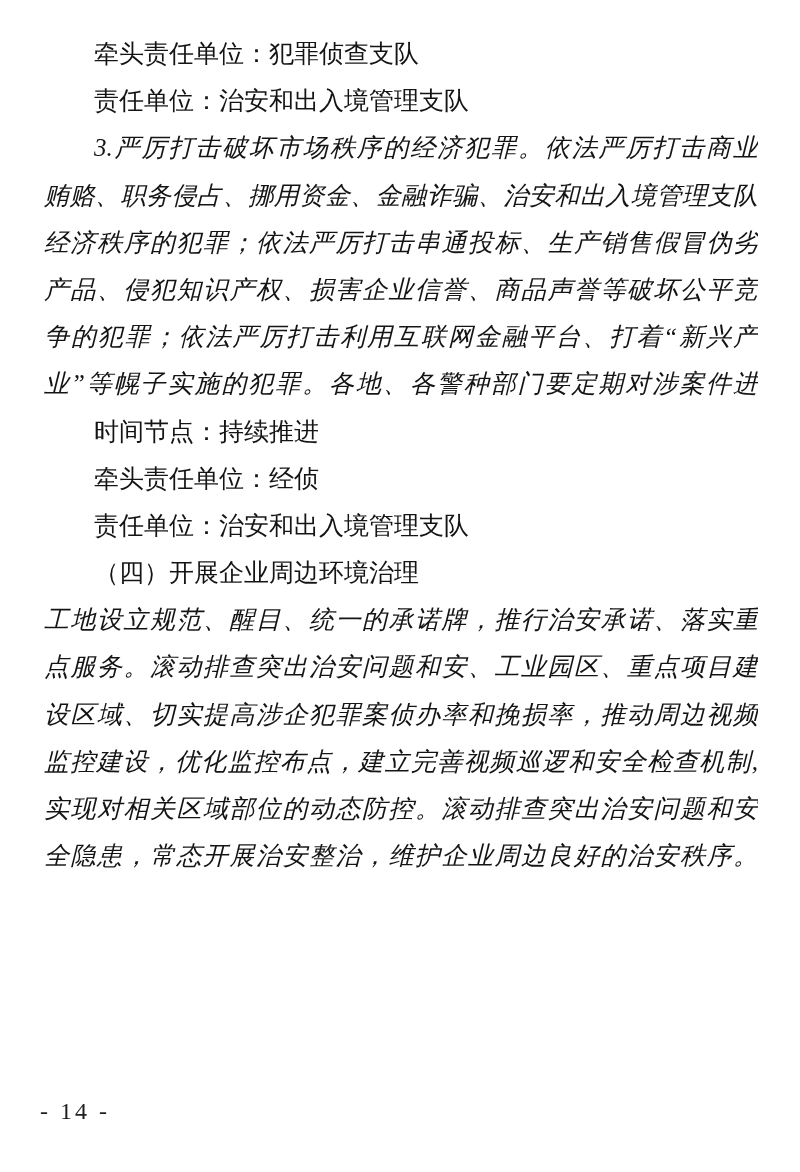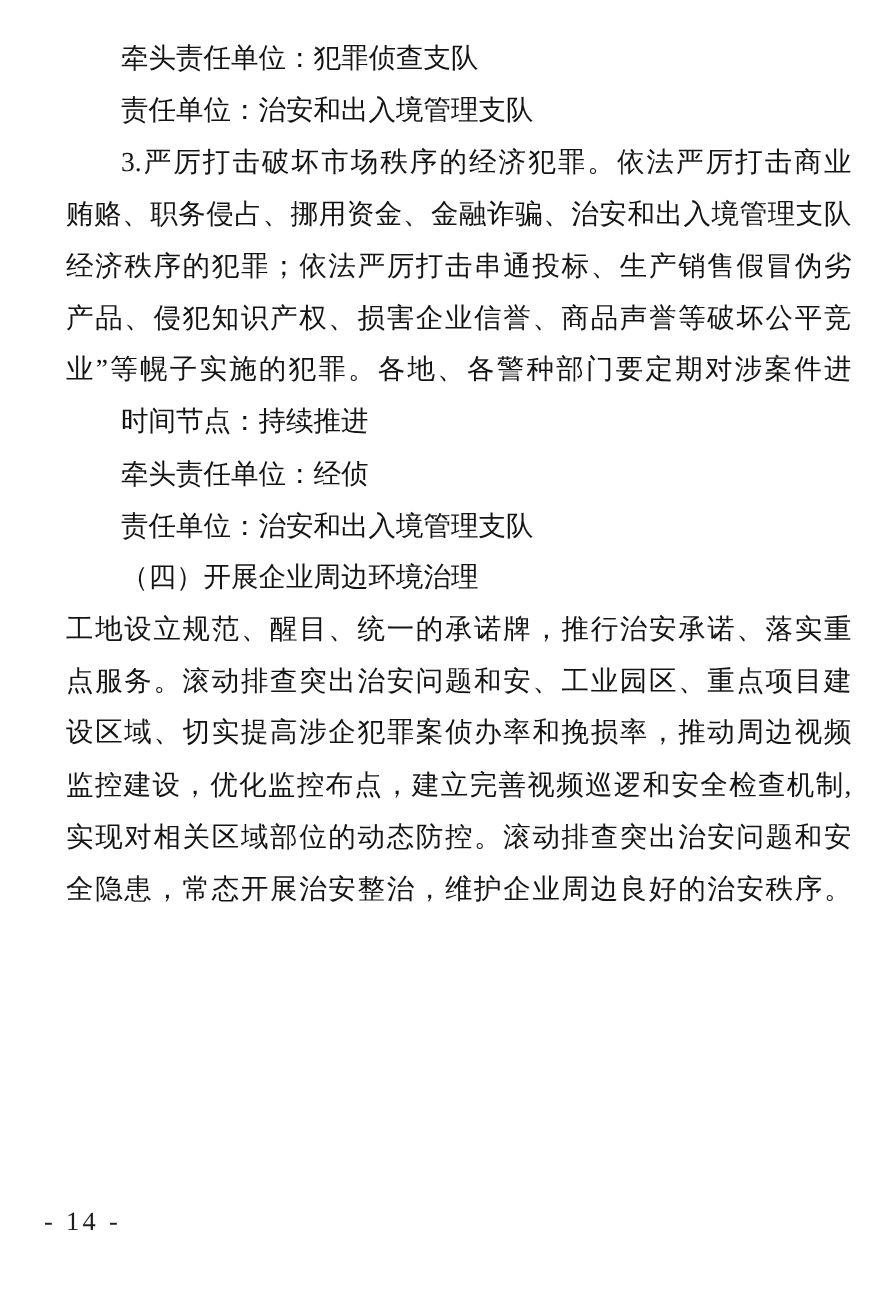--- a/index.html
+++ b/index.html
@@ -10,35 +10,36 @@
     font-family: "Liberation Serif", "DejaVu Serif", serif;
   }
   .page {
     position: relative;
     width: 800px; height: 1172px;
     background: #ffffff;
     overflow: hidden;
   }
   .content {
     position: absolute;
-    left: 60px; top: 30px;
+    left: 44px; top: 30px;
     width: 714px;
     font-size: 25px;
   }
   .line {
     height: 47.2px;
     line-height: 47.2px;
     overflow: hidden;
     white-space: nowrap;
   }
   .para {
     white-space: normal;
     text-align: justify;
     text-align-last: justify;
     text-justify: inter-character;
+    font-style: italic;
   }
   .para.first { text-indent: 50px; }
   .label, .heading { padding-left: 50px; }
   .footer {
     position: absolute;
     left: 40px; top: 1098px;
     font-size: 24px;
     letter-spacing: 3px;
     color: #1e1e1e;
   }
@@ -49,20 +50,21 @@
 <div class="page">
   <main class="content">
 
     <div class="line label">牵头责任单位：犯罪侦查支队</div>
     <div class="line label">责任单位：治安和出入境管理支队</div>
 
     <div class="line para first">3.严厉打击破坏市场秩序的经济犯罪。依法严厉打击商业</div>
     <div class="line para">贿赂、职务侵占、挪用资金、金融诈骗、治安和出入境管理支队</div>
     <div class="line para">经济秩序的犯罪；依法严厉打击串通投标、生产销售假冒伪劣</div>
     <div class="line para">产品、侵犯知识产权、损害企业信誉、商品声誉等破坏公平竞</div>
+    <div class="line para">争的犯罪；依法严厉打击利用互联网金融平台、打着“新兴产</div>
     <div class="line para">业”等幌子实施的犯罪。各地、各警种部门要定期对涉案件进</div>
 
     <div class="line label">时间节点：持续推进</div>
     <div class="line label">牵头责任单位：经侦</div>
     <div class="line label">责任单位：治安和出入境管理支队</div>
 
     <div class="line heading">（四）开展企业周边环境治理</div>
 
     <div class="line para">工地设立规范、醒目、统一的承诺牌，推行治安承诺、落实重</div>
     <div class="line para">点服务。滚动排查突出治安问题和安、工业园区、重点项目建</div>

